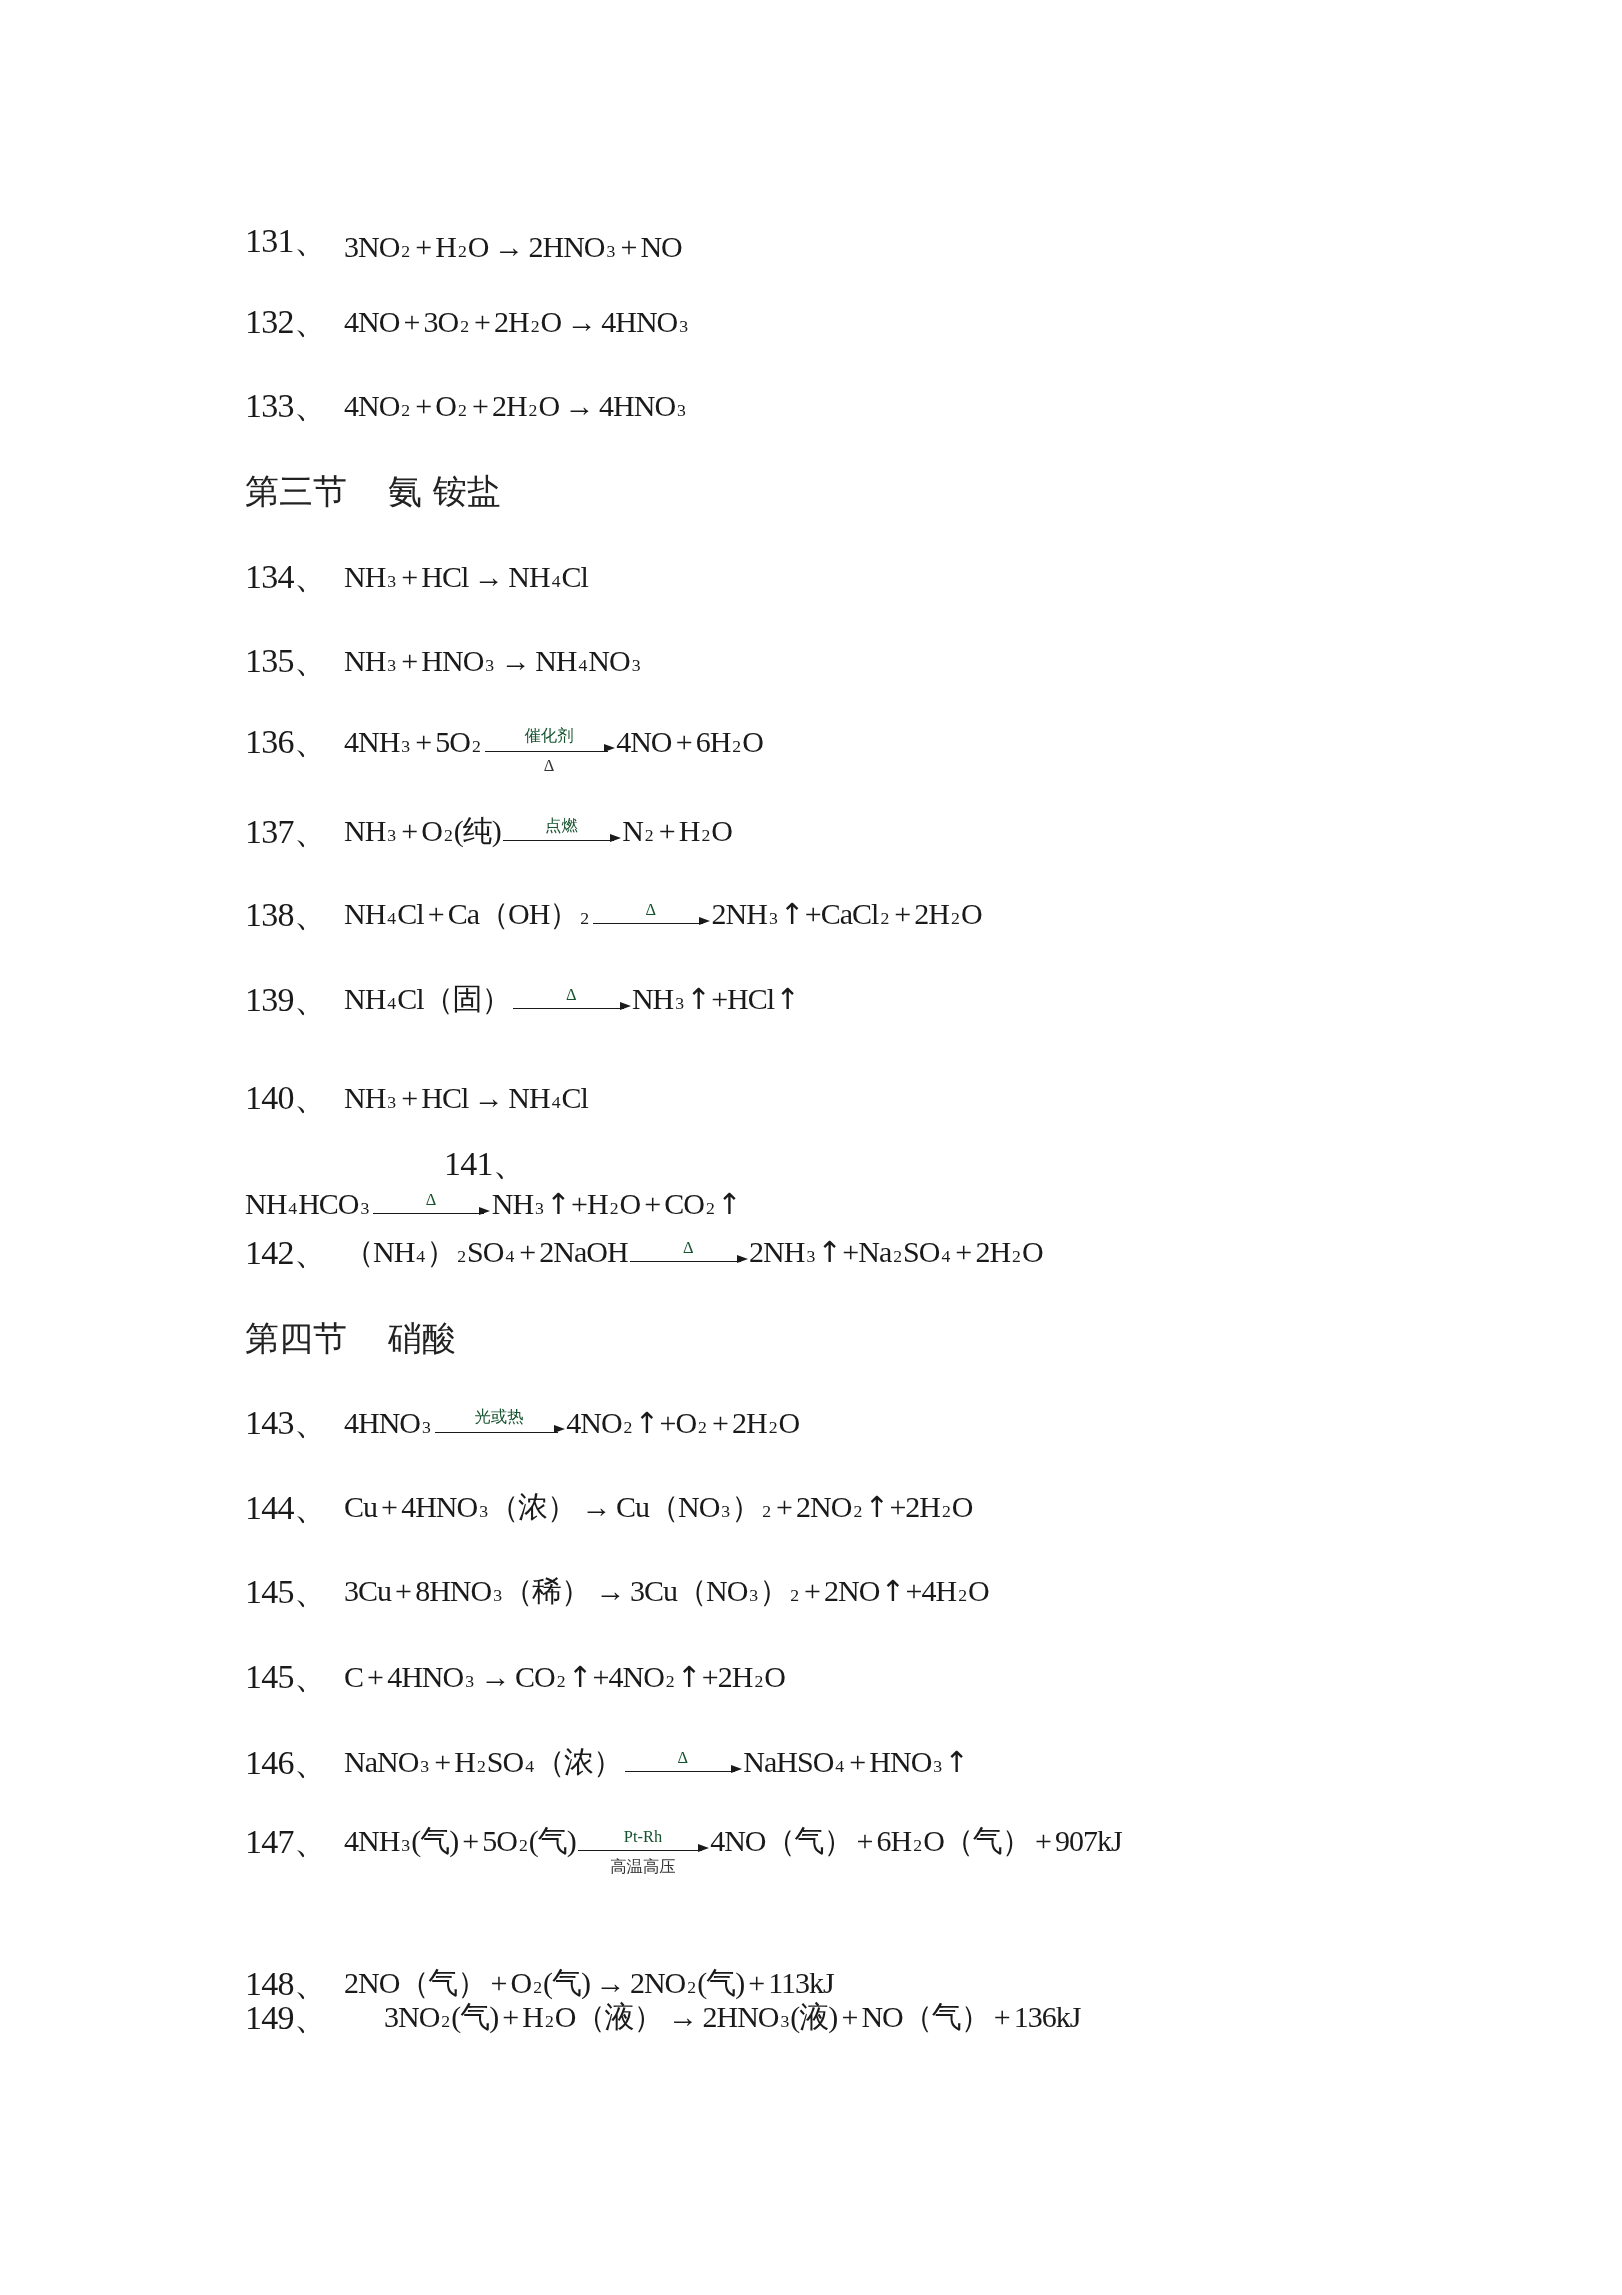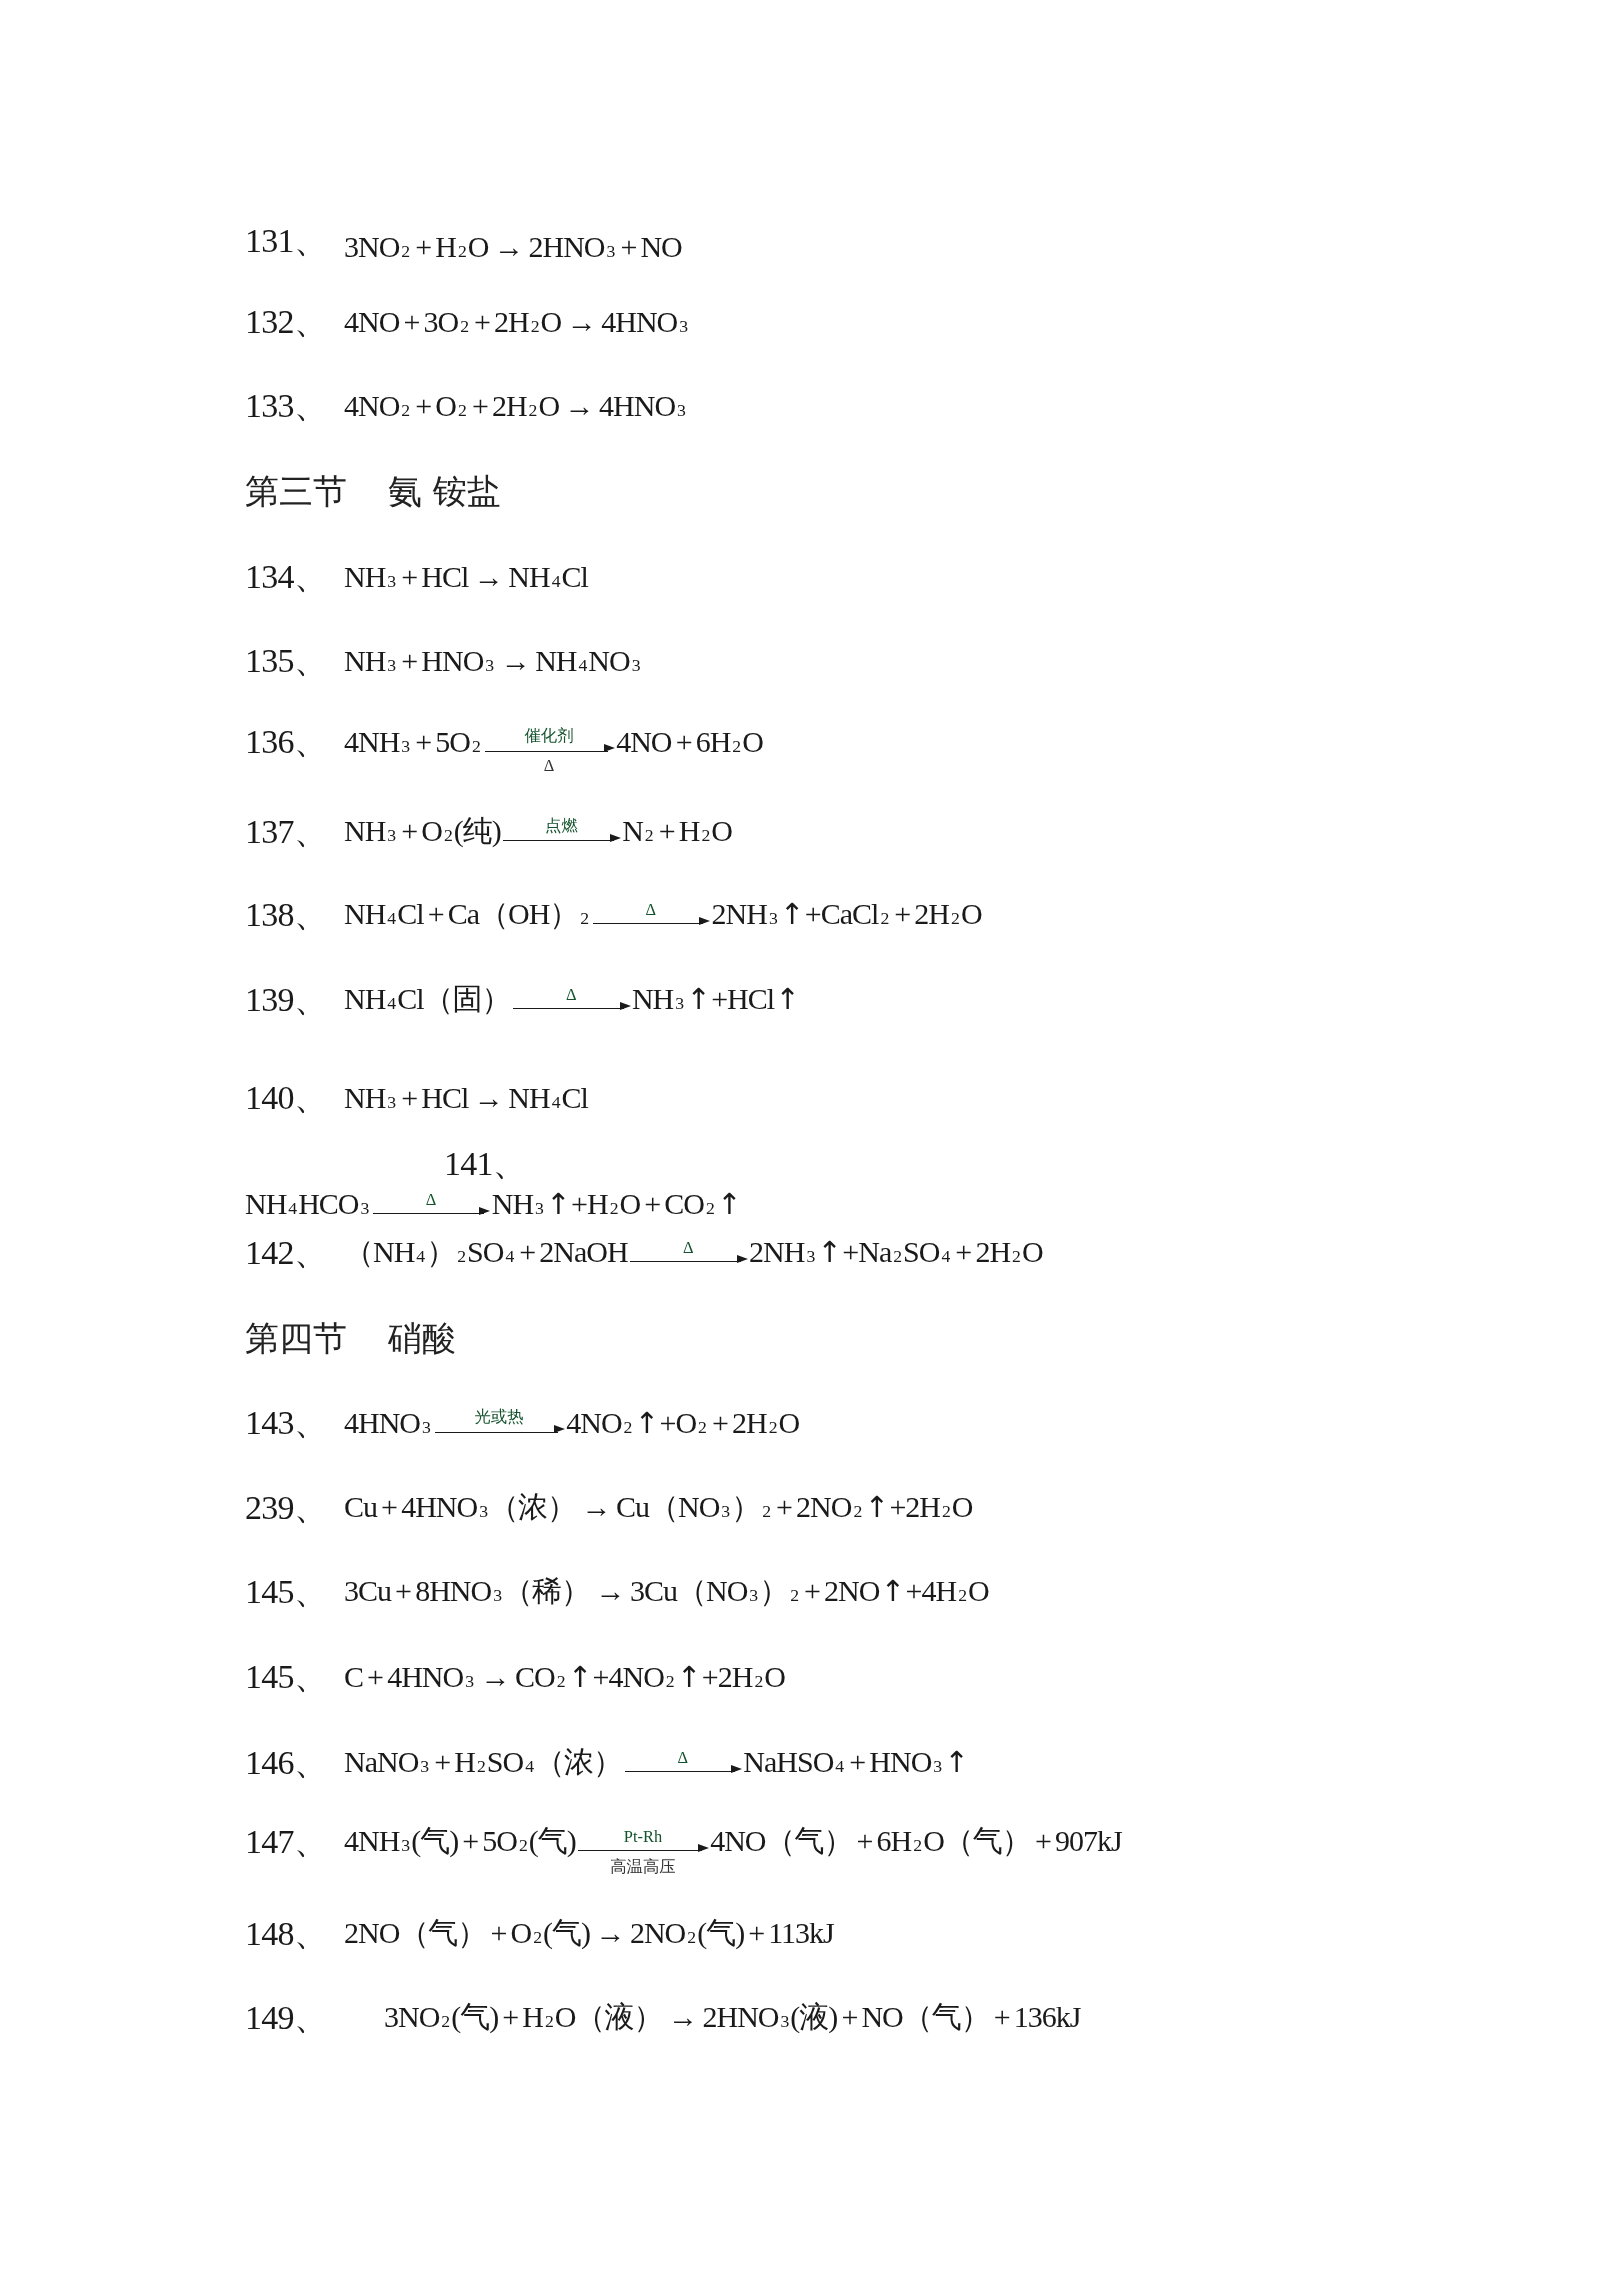--- a/index.html
+++ b/index.html
@@ -288,21 +288,21 @@
         <span class="up">↑</span>
         <span>+O</span>
         <sub>2</sub>
         <span class="op">+</span>
         <span>2H</span>
         <sub>2</sub>
         <span>O</span>
       </span>
     </div>
     <div class="line" style="top: 1480px;">
-      <span class="num">239、</span>
+      <span class="num">144、</span>
       <span class="eq">
         <span>Cu</span>
         <span class="op">+</span>
         <span>4HNO</span>
         <sub>3</sub>
         <span>（浓）</span>
         <span class="arr">→</span>
         <span>Cu（NO</span>
         <sub>3</sub>
         <span>）</span>
@@ -398,21 +398,21 @@
         </span>
         <span>4NO（气）</span>
         <span class="op">+</span>
         <span>6H</span>
         <sub>2</sub>
         <span>O（气）</span>
         <span class="op">+</span>
         <span>907kJ</span>
       </span>
     </div>
-    <div class="line" style="top: 1906px;">
+    <div class="line" style="top: 1956px;">
       <span class="num">148、</span>
       <span class="eq">
         <span>2NO（气）</span>
         <span class="op">+</span>
         <span>O</span>
         <sub>2</sub>
         <span>(气)</span>
         <span class="arr">→</span>
         <span>2NO</span>
         <sub>2</sub>

